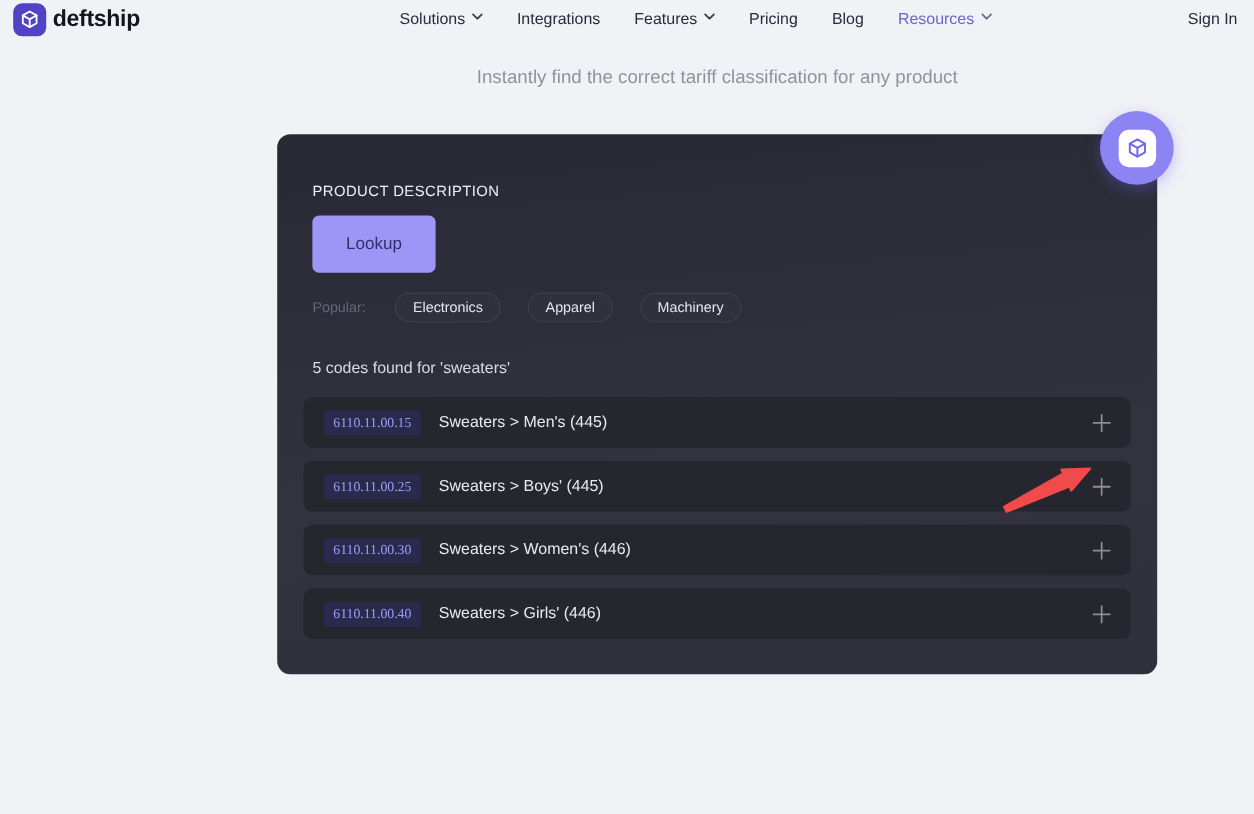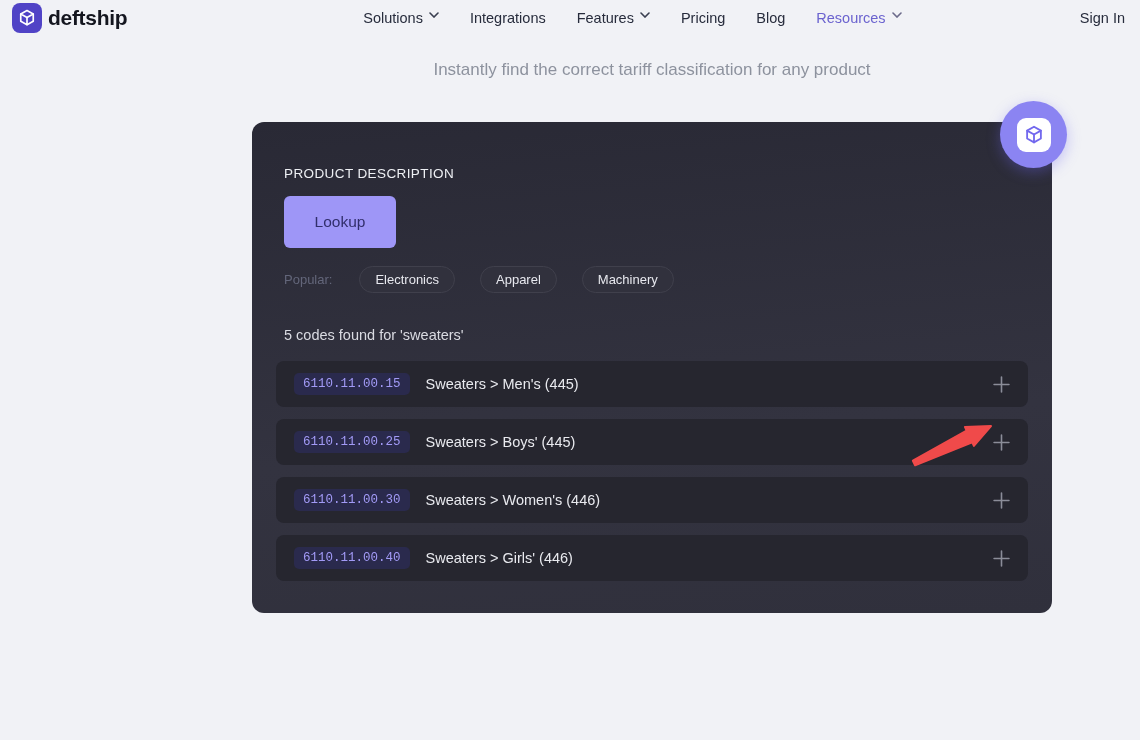--- a/index.html
+++ b/index.html
@@ -110,21 +110,21 @@
 
   .results-count { margin-top: 34px; font-size: 14.5px; color: #dadbe2; }
 
   .rows { margin-top: 18px; display: flex; flex-direction: column; gap: 12px; }
   .row {
     height: 46px; background: #26262f; border-radius: 8px;
     display: flex; align-items: center; padding: 0 18px;
     cursor: pointer;
   }
   .code-badge {
-    font-family: Liberation Mono, monospace;
+    font-family: Liberation Serif, serif;
     font-size: 12.5px; color: #a29af6;
     background: #2a2a4d; border-radius: 5px;
     padding: 4px 9px; white-space: nowrap; text-align: center;
   }
   .row-desc { margin-left: 16px; font-size: 14.5px; color: #e9eaef; white-space: nowrap; }
   .plus { margin-left: auto; display: flex; cursor: pointer; }
 
   
   .arrow-overlay {
     position: absolute; left: 0; top: 0; width: 1140px; height: 740px;

